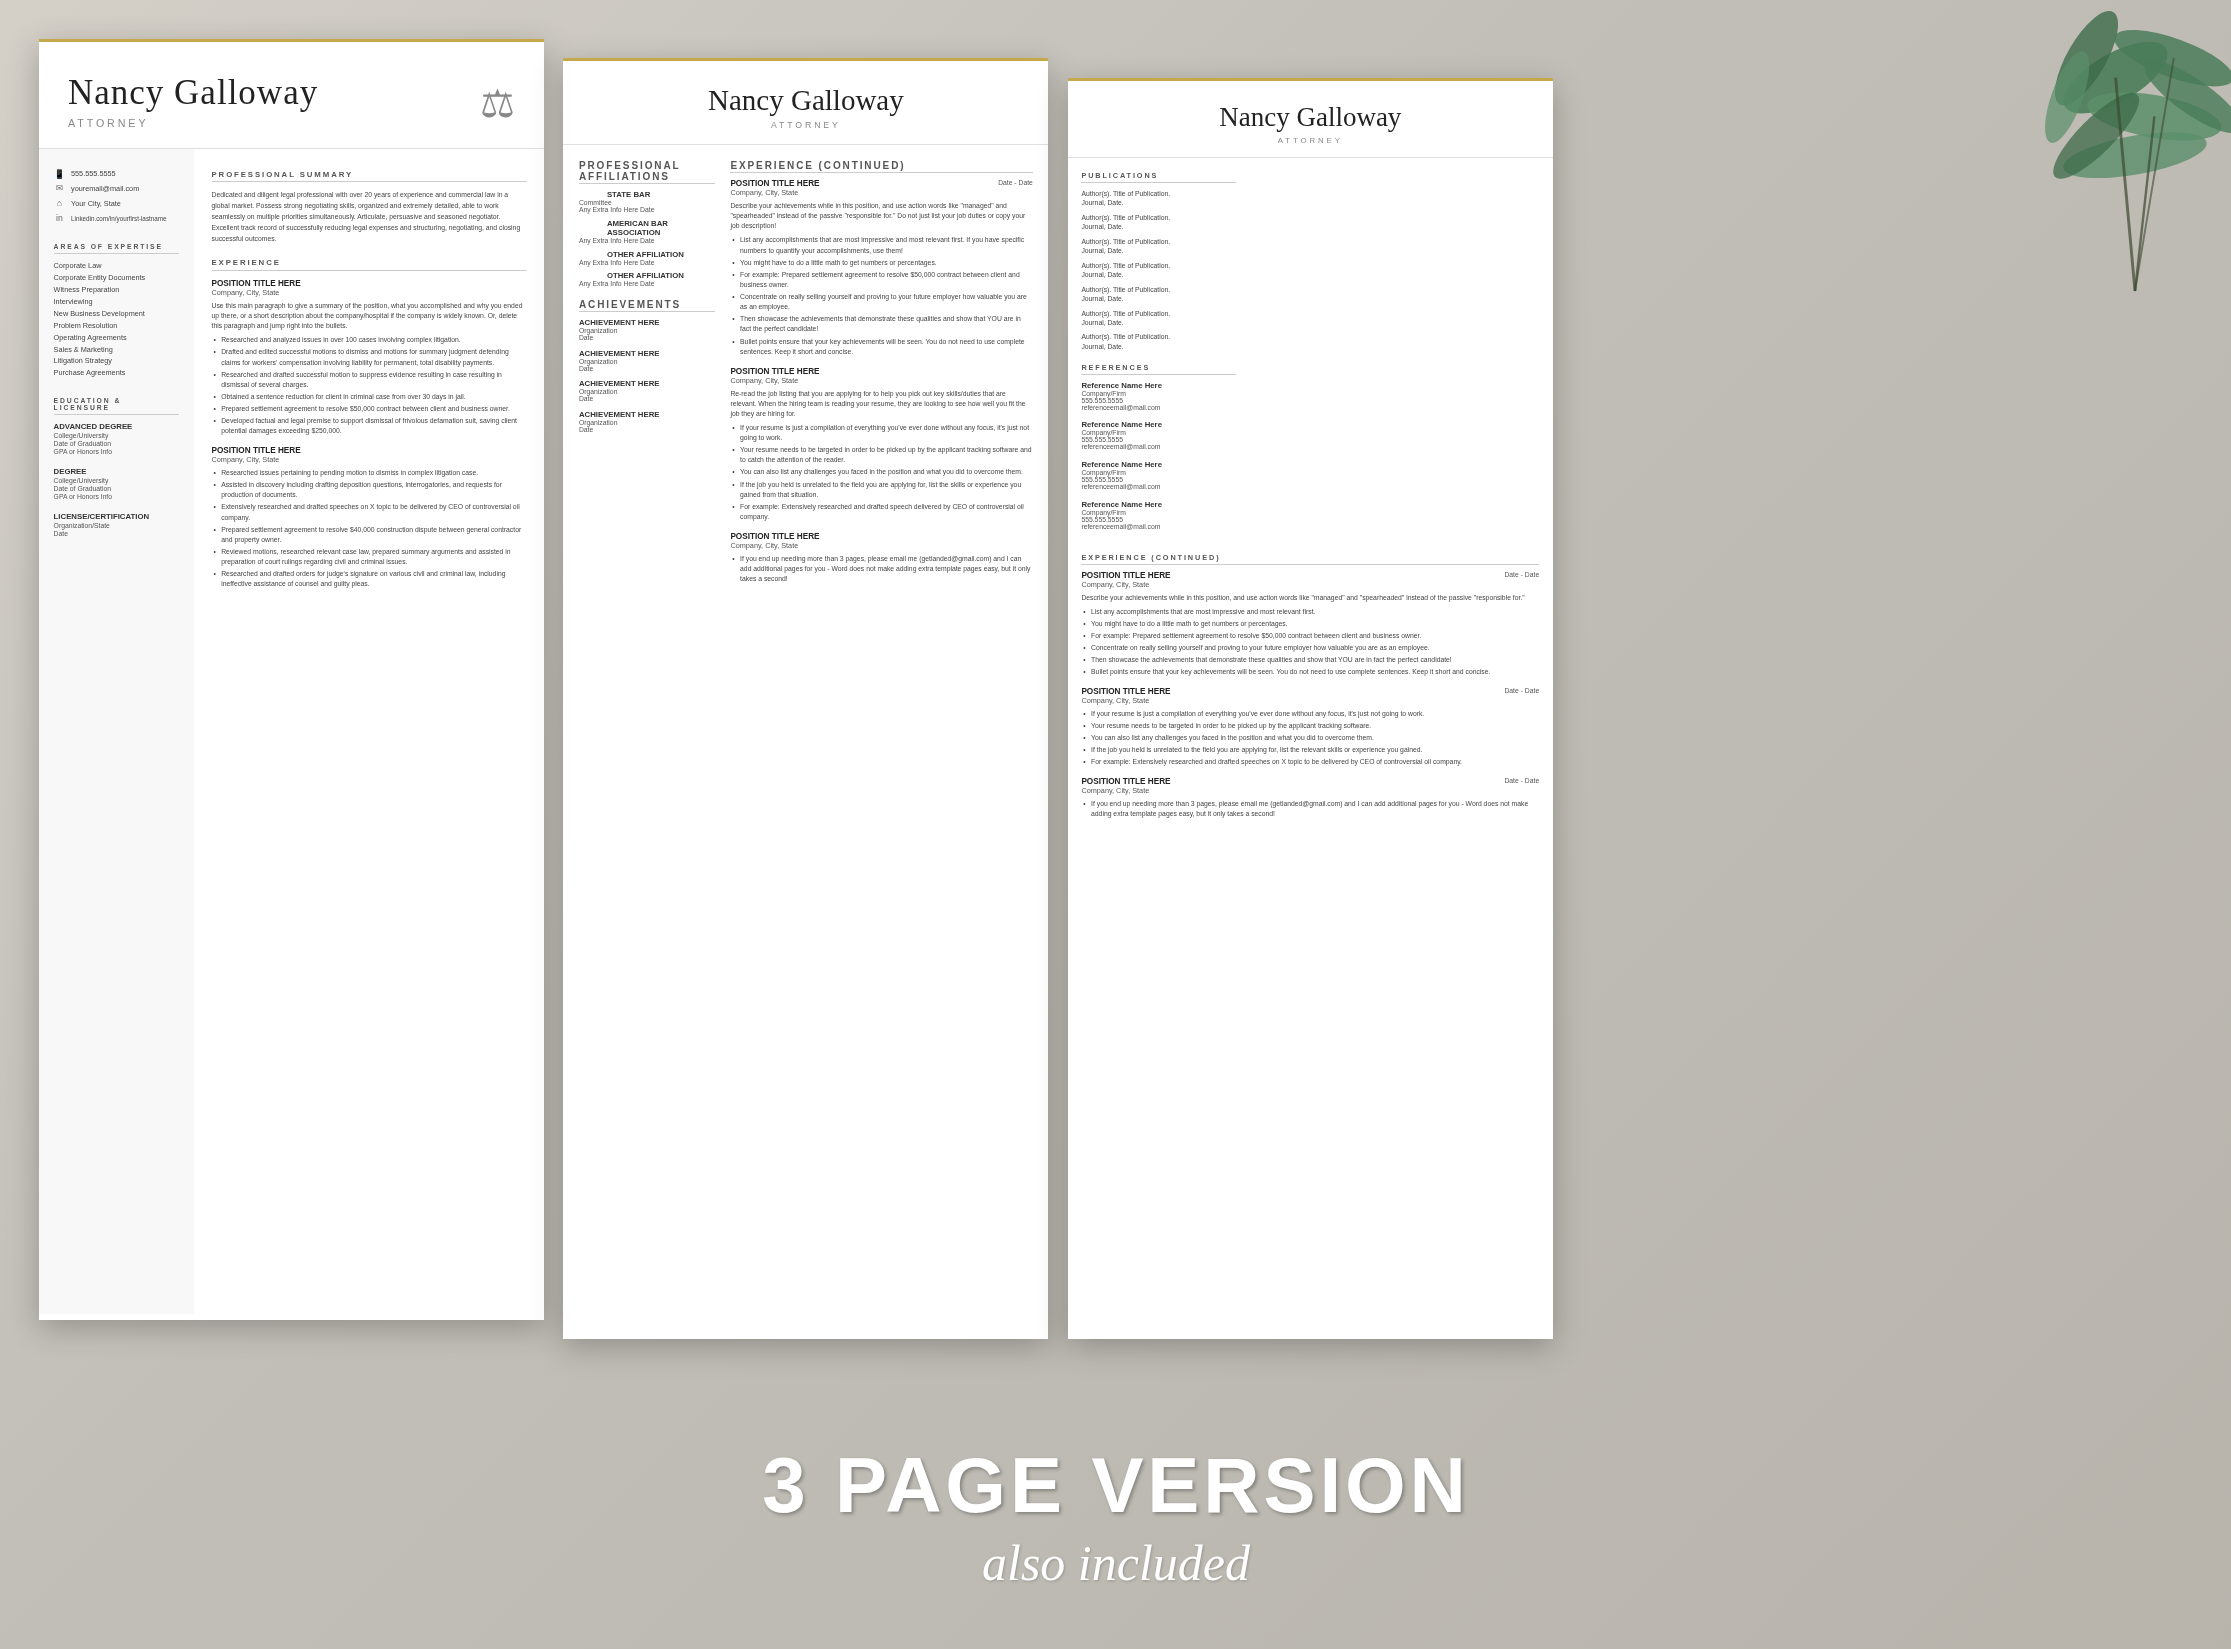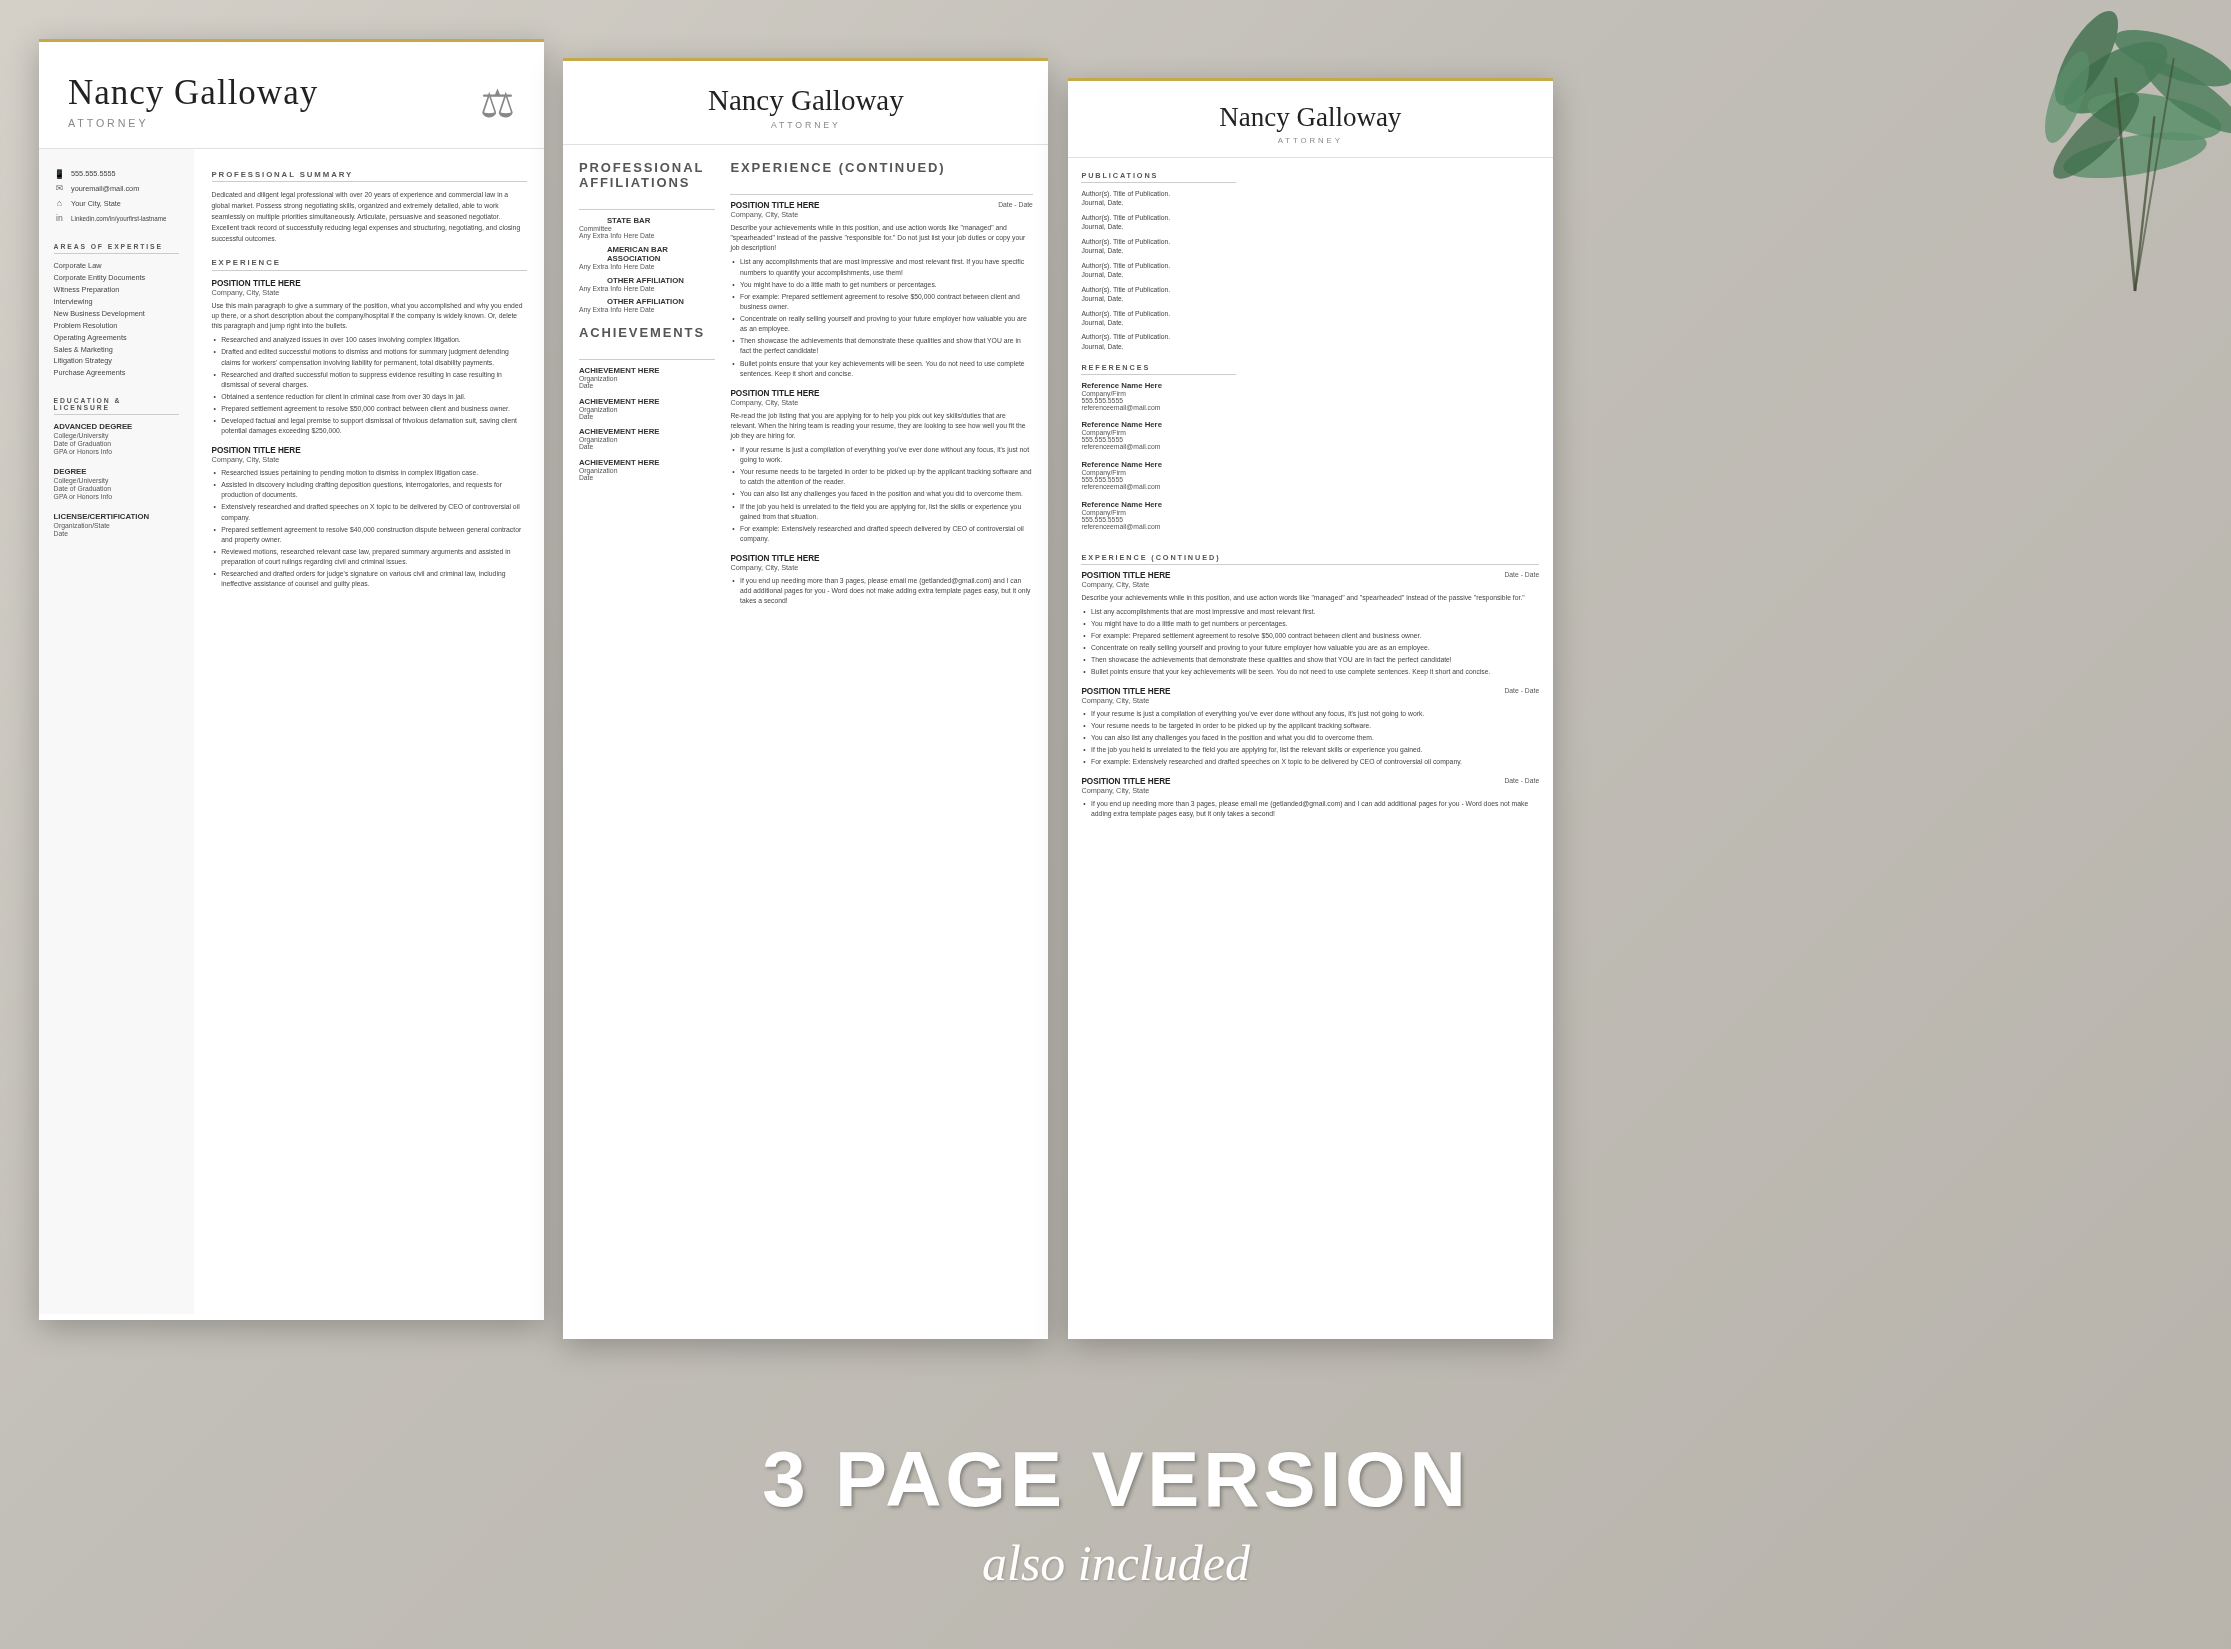--- a/index.html
+++ b/index.html
@@ -46,21 +46,21 @@
       letter-spacing: 3.9px;
       font-family: Arial, sans-serif;
       text-shadow: 1.9px 1.9px 3.9px rgba(0,0,0,0.3);
     }
 
     .bottom-sub {
       font-size: 50px;
       font-style: italic;
       color: white;
       font-family: Georgia, serif;
-      margin-top: 9px;
+      margin-top: 3px;
       text-shadow: 1px 1px 2.9px rgba(0,0,0,0.2);
     }
 
     
     .pages-container {
       position: absolute;
       top: 39px;
       left: 39px;
       right: 39px;
       bottom: 213px;
@@ -293,27 +293,27 @@
     .p2-left {
       width: 136px;
       flex-shrink: 0;
     }
 
     .p2-right {
       flex: 1;
     }
 
     .p2-section-title {
-      font-size: 13px;
+      font-size: 10px;
       font-weight: 700;
       letter-spacing: 1.9px;
       text-transform: uppercase;
       color: #555;
       border-bottom: 1px solid #ccc;
-      padding-bottom: 19px;
+      padding-bottom: 1px;
       margin-bottom: 5.8px;
       margin-top: 11.6px;
     }
 
     .p2-section-title:first-child {
       margin-top: 0;
     }
 
     .affiliation-name {
       font-size: 7.8px;

